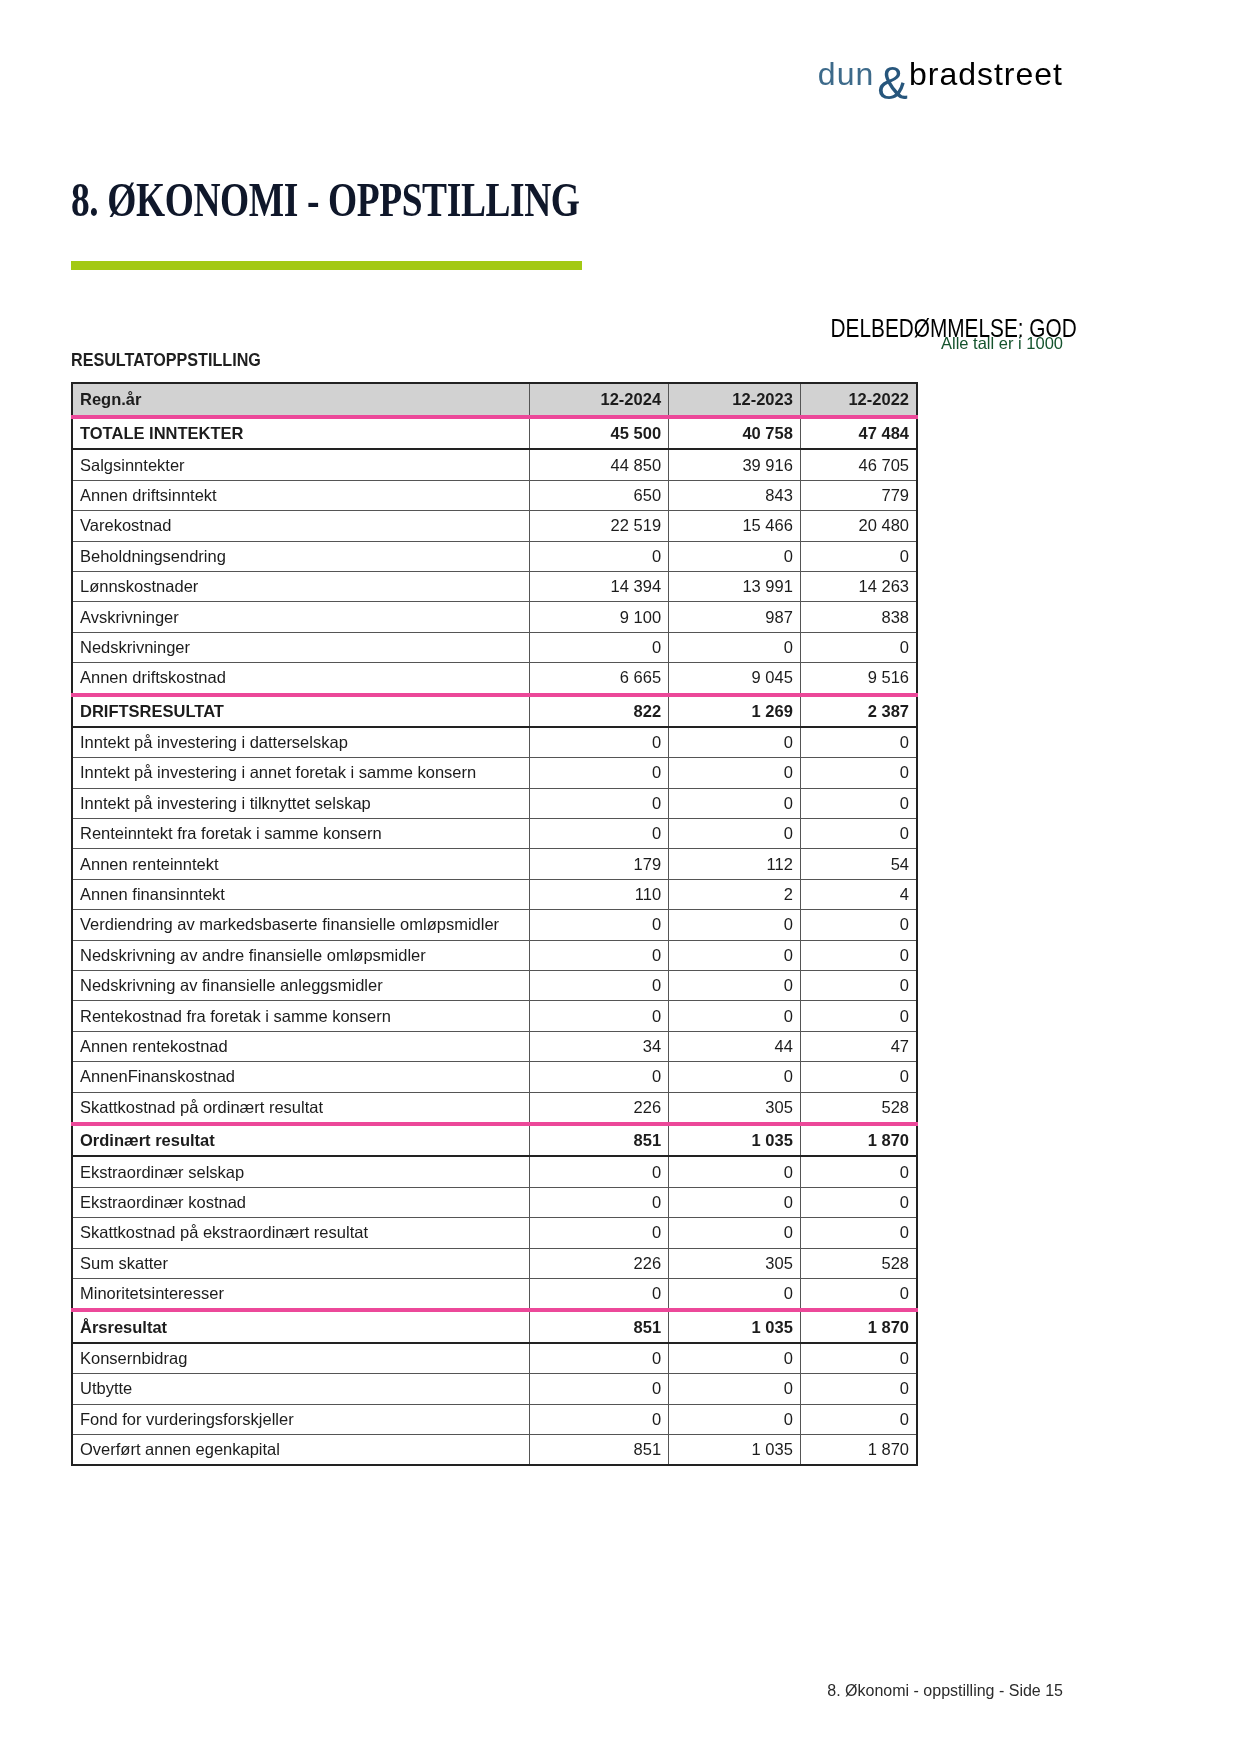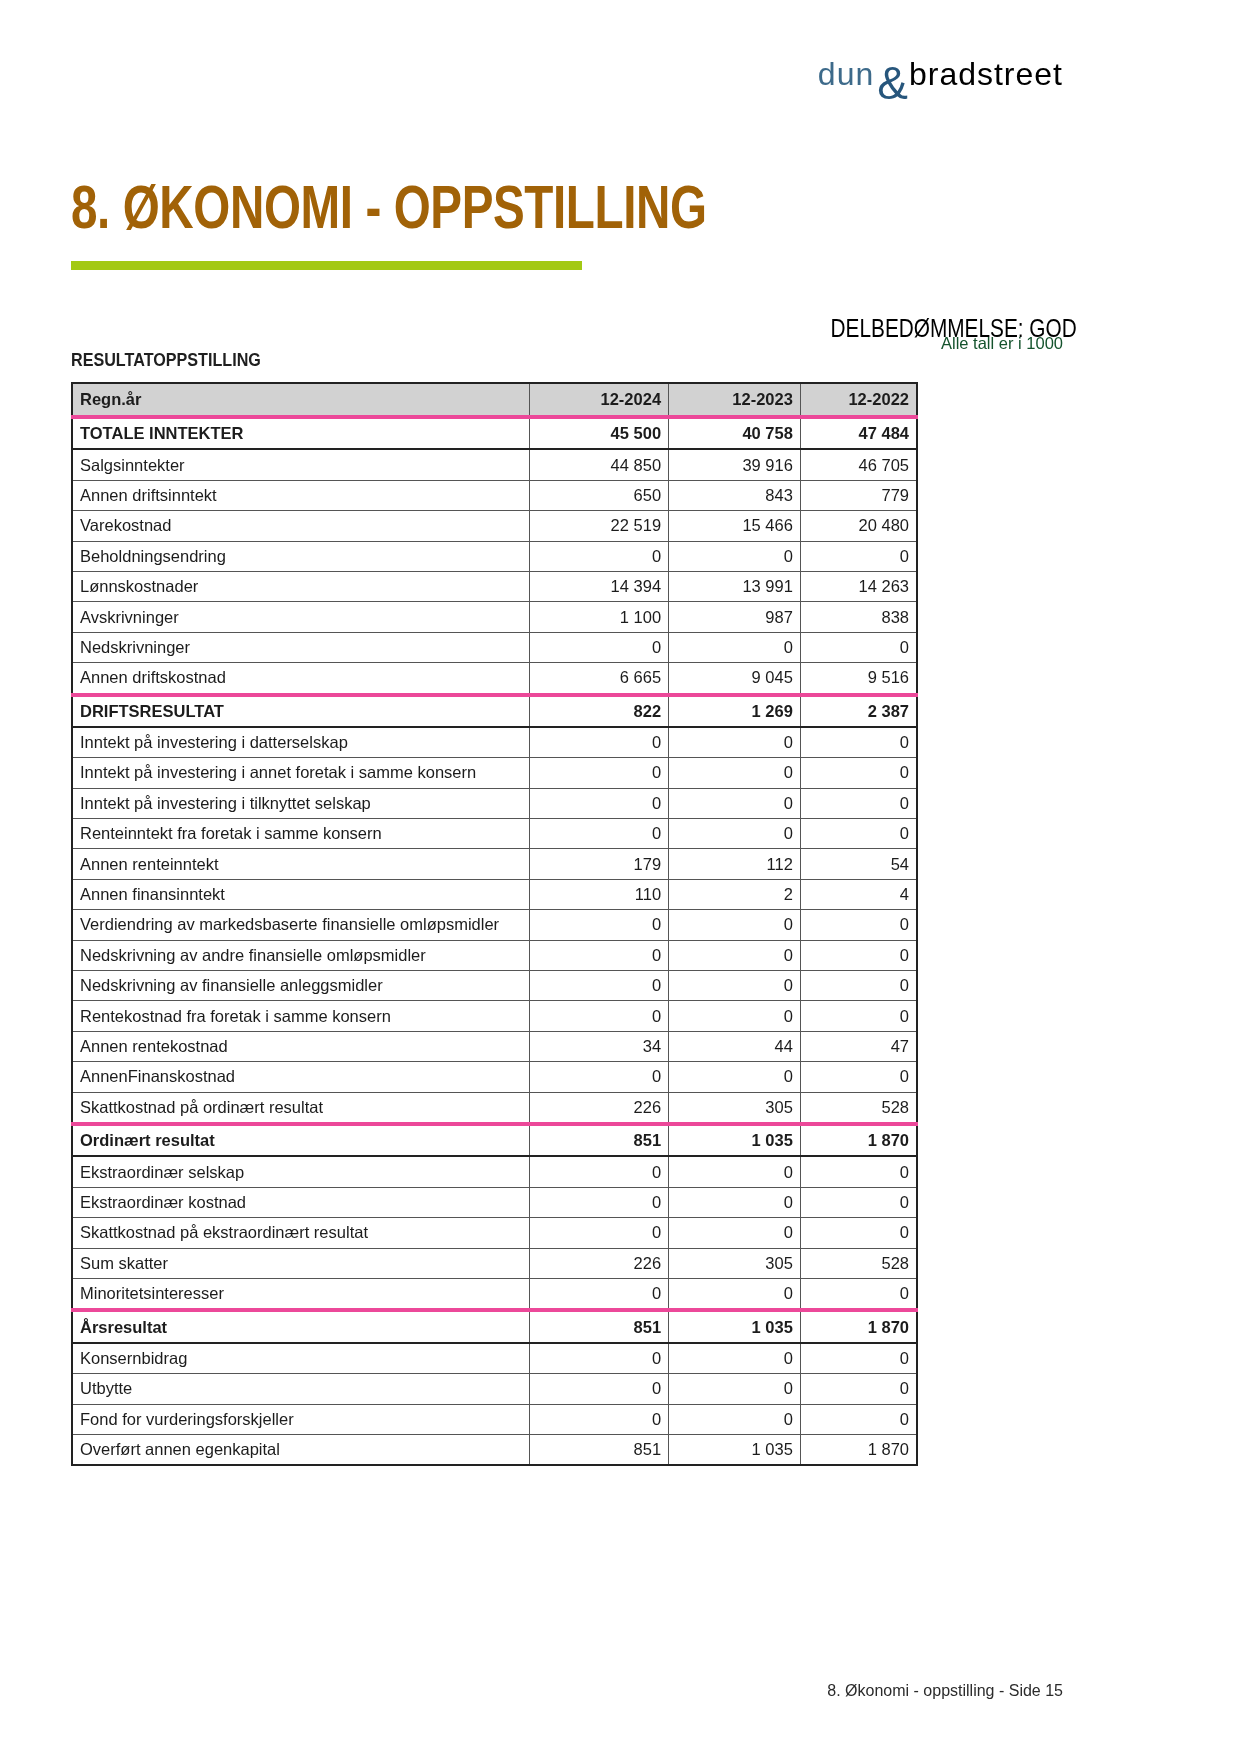--- a/index.html
+++ b/index.html
@@ -17,22 +17,22 @@
     display:flex;align-items:flex-start;white-space:nowrap;
     font-family:"Liberation Sans", sans-serif;
   }
   .logo .dun{font-size:32px;font-weight:400;color:#3d6a8a;letter-spacing:1px;}
   .logo .amp{font-size:46px;font-weight:400;color:#27567c;margin:0 1px 4px 3px;}
   .logo .bradstreet{font-size:32px;font-weight:400;color:#000000;letter-spacing:1px;}
 
   
   .page-title{
     position:absolute;left:71px;top:172px;
-    font-size:61px;font-weight:bold;color:#a16207;
-    white-space:nowrap;letter-spacing:-0.5px;
+    font-size:48px;font-weight:bold;color:#0f172a;
+    white-space:nowrap;letter-spacing:-0.5px;font-family:Liberation Serif, serif;
   }
   .page-title .condense{display:inline-block;transform:scaleX(0.78);transform-origin:left center;}
   .green-bar{
     position:absolute;left:71px;top:261px;width:511px;height:9px;
     background:#a3c913;
   }
 
   
   .assessment{
     position:absolute;right:164px;top:313px;
@@ -145,21 +145,21 @@
           <td class="num-cell">0</td>
         </tr>
         <tr>
           <td class="label-cell">Lønnskostnader</td>
           <td class="num-cell">14 394</td>
           <td class="num-cell">13 991</td>
           <td class="num-cell">14 263</td>
         </tr>
         <tr>
           <td class="label-cell">Avskrivninger</td>
-          <td class="num-cell">1 100</td>
+          <td class="num-cell">9 100</td>
           <td class="num-cell">987</td>
           <td class="num-cell">838</td>
         </tr>
         <tr>
           <td class="label-cell">Nedskrivninger</td>
           <td class="num-cell">0</td>
           <td class="num-cell">0</td>
           <td class="num-cell">0</td>
         </tr>
         <tr>

